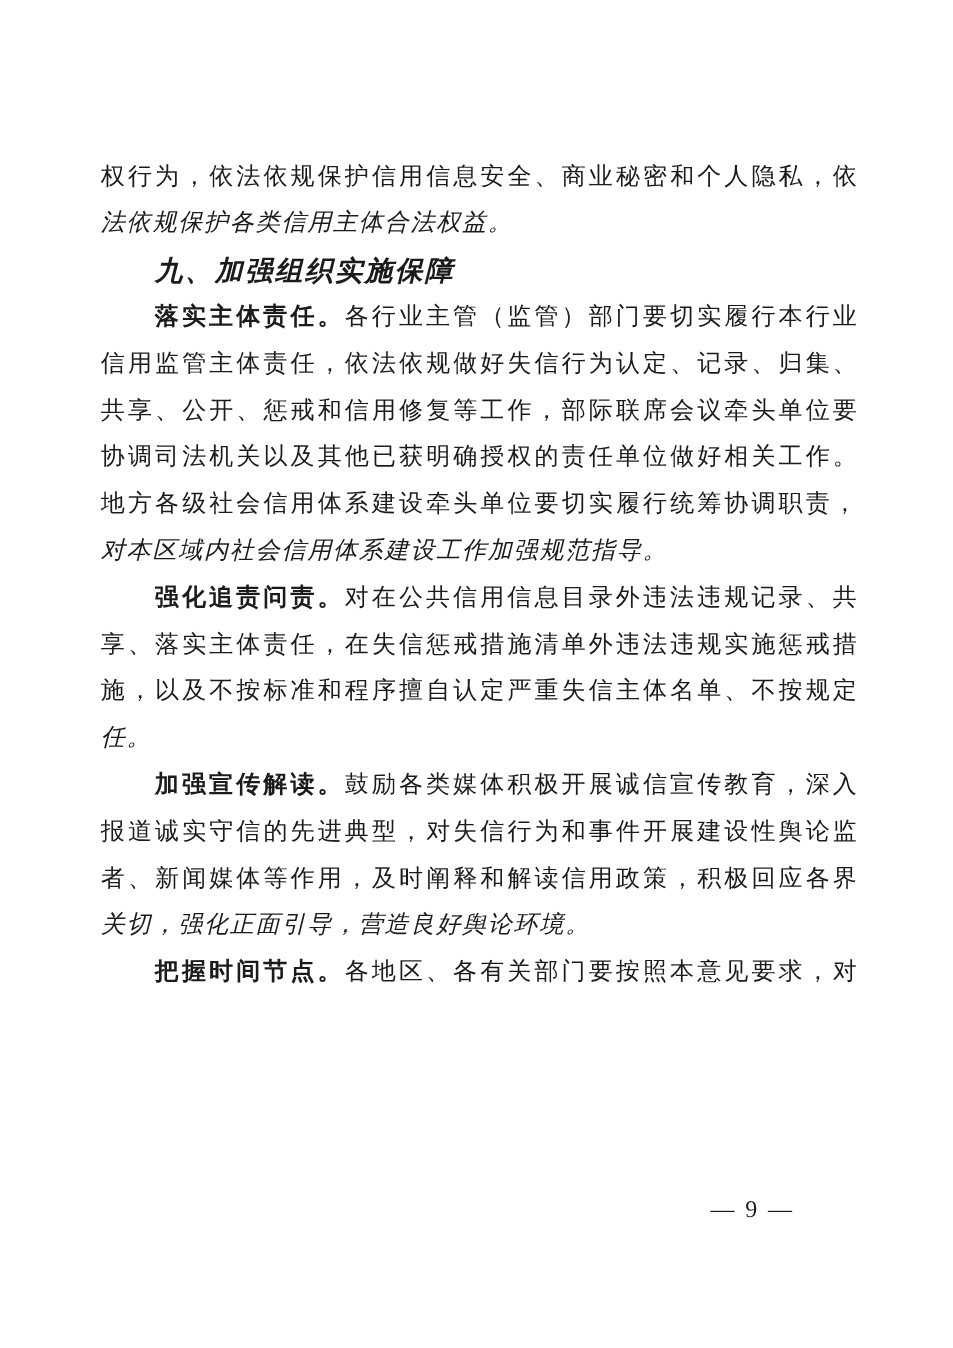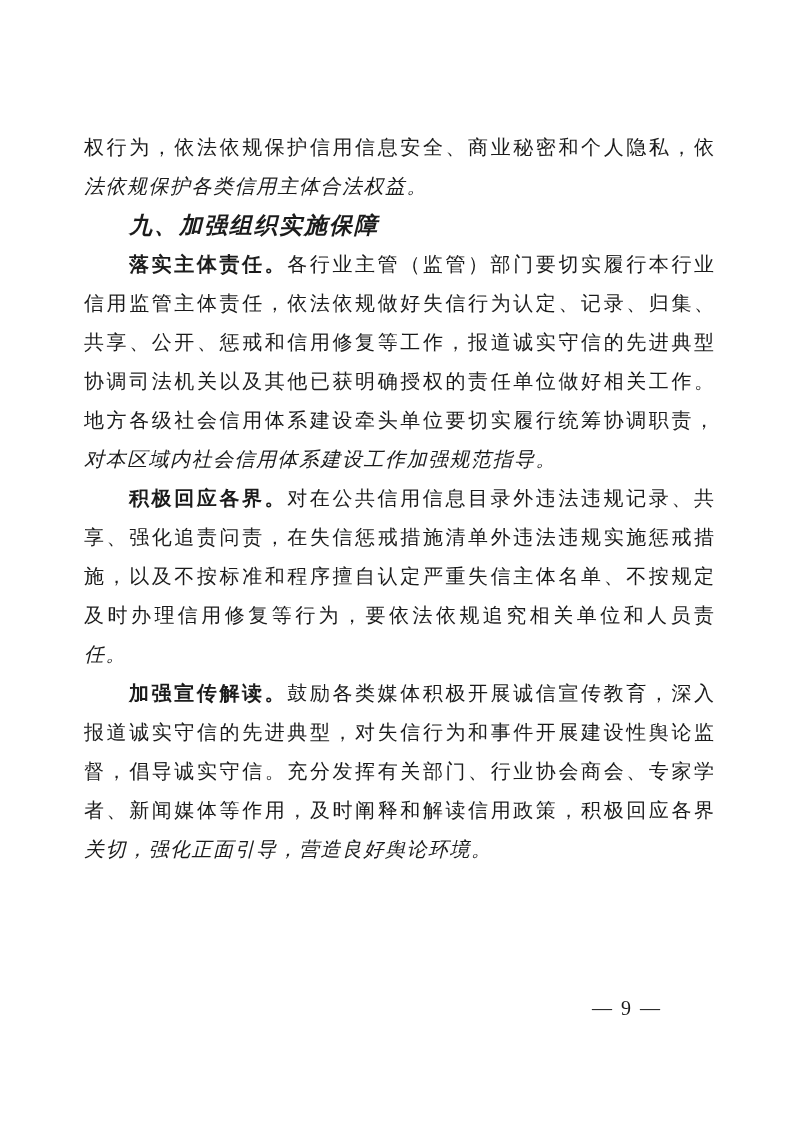--- a/index.html
+++ b/index.html
@@ -59,29 +59,28 @@
 </head>
 <body>
 
 <div class="page">
   <div class="text-block">
       <div class="line justify"><span class="seg">权行为，依法依规保护信用信息安全、商业秘密和个人隐私，依</span></div>
       <div class="line"><span class="seg">法依规保护各类信用主体合法权益。</span></div>
       <div class="line indent heading"><span class="seg bold">九、加强组织实施保障</span></div>
       <div class="line justify indent"><span class="seg bold">落实主体责任。</span><span class="seg">各行业主管（监管）部门要切实履行本行业</span></div>
       <div class="line justify"><span class="seg">信用监管主体责任，依法依规做好失信行为认定、记录、归集、</span></div>
-      <div class="line justify"><span class="seg">共享、公开、惩戒和信用修复等工作，报道诚实守信的先进典型</span></div>
+      <div class="line justify"><span class="seg">共享、公开、惩戒和信用修复等工作，部际联席会议牵头单位要</span></div>
       <div class="line justify"><span class="seg">协调司法机关以及其他已获明确授权的责任单位做好相关工作。</span></div>
       <div class="line justify"><span class="seg">地方各级社会信用体系建设牵头单位要切实履行统筹协调职责，</span></div>
       <div class="line"><span class="seg">对本区域内社会信用体系建设工作加强规范指导。</span></div>
-      <div class="line justify indent"><span class="seg bold">积极回应各界。</span><span class="seg">对在公共信用信息目录外违法违规记录、共</span></div>
-      <div class="line justify"><span class="seg">享、强化追责问责，在失信惩戒措施清单外违法违规实施惩戒措</span></div>
+      <div class="line justify indent"><span class="seg bold">强化追责问责。</span><span class="seg">对在公共信用信息目录外违法违规记录、共</span></div>
+      <div class="line justify"><span class="seg">享、落实主体责任，在失信惩戒措施清单外违法违规实施惩戒措</span></div>
       <div class="line justify"><span class="seg">施，以及不按标准和程序擅自认定严重失信主体名单、不按规定</span></div>
-      <div class="line justify"><span class="seg">及时办理信用修复等行为，要依法依规追究相关单位和人员责</span></div>
       <div class="line"><span class="seg">任。</span></div>
       <div class="line justify indent"><span class="seg bold">加强宣传解读。</span><span class="seg">鼓励各类媒体积极开展诚信宣传教育，深入</span></div>
       <div class="line justify"><span class="seg">报道诚实守信的先进典型，对失信行为和事件开展建设性舆论监</span></div>
-      <div class="line justify"><span class="seg">督，倡导诚实守信。充分发挥有关部门、行业协会商会、专家学</span></div>
       <div class="line justify"><span class="seg">者、新闻媒体等作用，及时阐释和解读信用政策，积极回应各界</span></div>
       <div class="line"><span class="seg">关切，强化正面引导，营造良好舆论环境。</span></div>
+      <div class="line justify indent"><span class="seg bold">把握时间节点。</span><span class="seg">各地区、各有关部门要按照本意见要求，对</span></div>
     </div>
   <div class="page-number">— 9 —</div>
 </div>
 
 </body></html>

